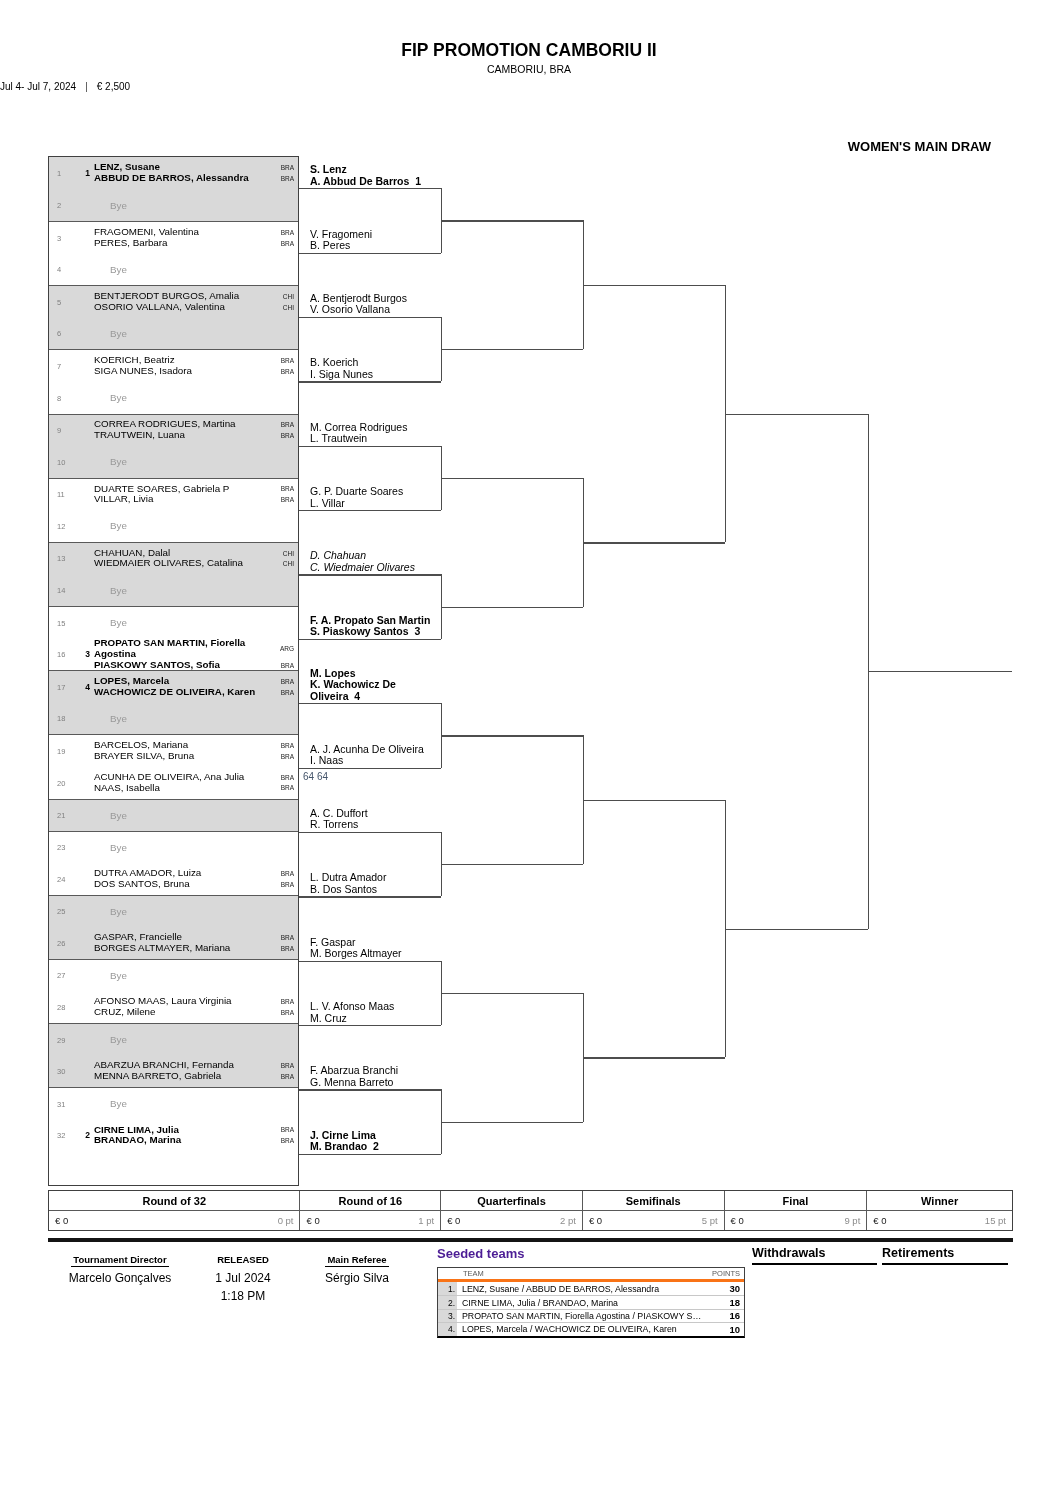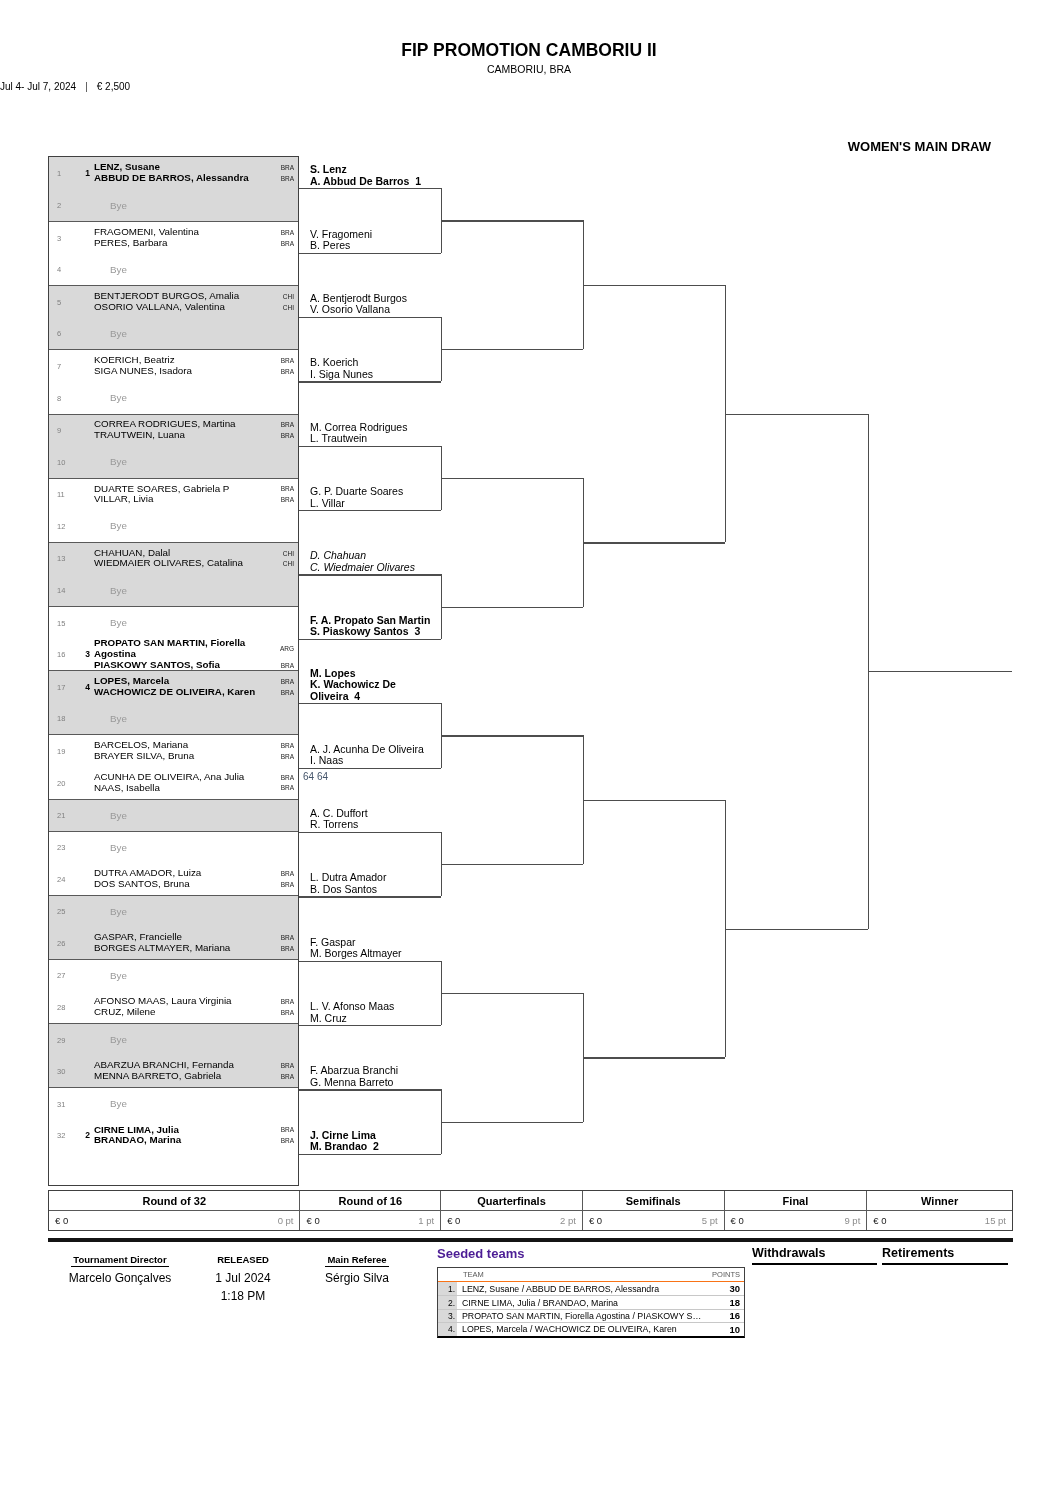--- a/index.html
+++ b/index.html
@@ -49,21 +49,21 @@
   .thick { position:absolute; left:48px; top:1238px; width:965px; height:4px; background:#141414; }
 
   
   .fcol { position:absolute; text-align:center; }
   .flabel { display:inline-block; font-size:9.5px; font-weight:bold; color:#000; padding:0 2px 1px 2px; }
   .flabel.u { border-bottom:1.5px solid #000; }
   .fval { margin-top:4px; font-size:12px; color:#000; }
 
   .seedtitle { position:absolute; left:437px; top:1246px; font-size:13px; font-weight:bold; color:#4c1d95; }
   .seedtable { position:absolute; left:437px; top:1267px; width:308px; border:1px solid #404040; border-bottom:2.5px solid #000; background:#fff; }
-  .shead { height:14px; display:flex; align-items:center; border-bottom:1px solid #f97316; font-size:7.5px; color:#595959; }
+  .shead { height:14px; display:flex; align-items:center; border-bottom:3px solid #f97316; font-size:7.5px; color:#595959; }
   .steamh { flex:1; padding-left:25px; }
   .sptsh { padding-right:4px; }
   .srow { height:13.4px; display:flex; align-items:stretch; }
   .srow + .srow { border-top:1px solid #c8c8c8; }
   .snum { width:19px; background:#d9d9d9; display:flex; align-items:center; justify-content:flex-end; padding-right:2px; font-size:8.5px; color:#000; }
   .steam { flex:1; min-width:0; display:flex; align-items:center; padding-left:5px; font-size:8.8px; white-space:pre; overflow:hidden; color:#000; }
   .spts { width:28px; display:flex; align-items:center; justify-content:flex-end; padding-right:4px; font-size:9.5px; font-weight:bold; color:#000; }
 
   .wrlabel { position:absolute; font-size:12.5px; font-weight:bold; color:#000; border-bottom:2px solid #000; padding-bottom:3px; }
 </style>

